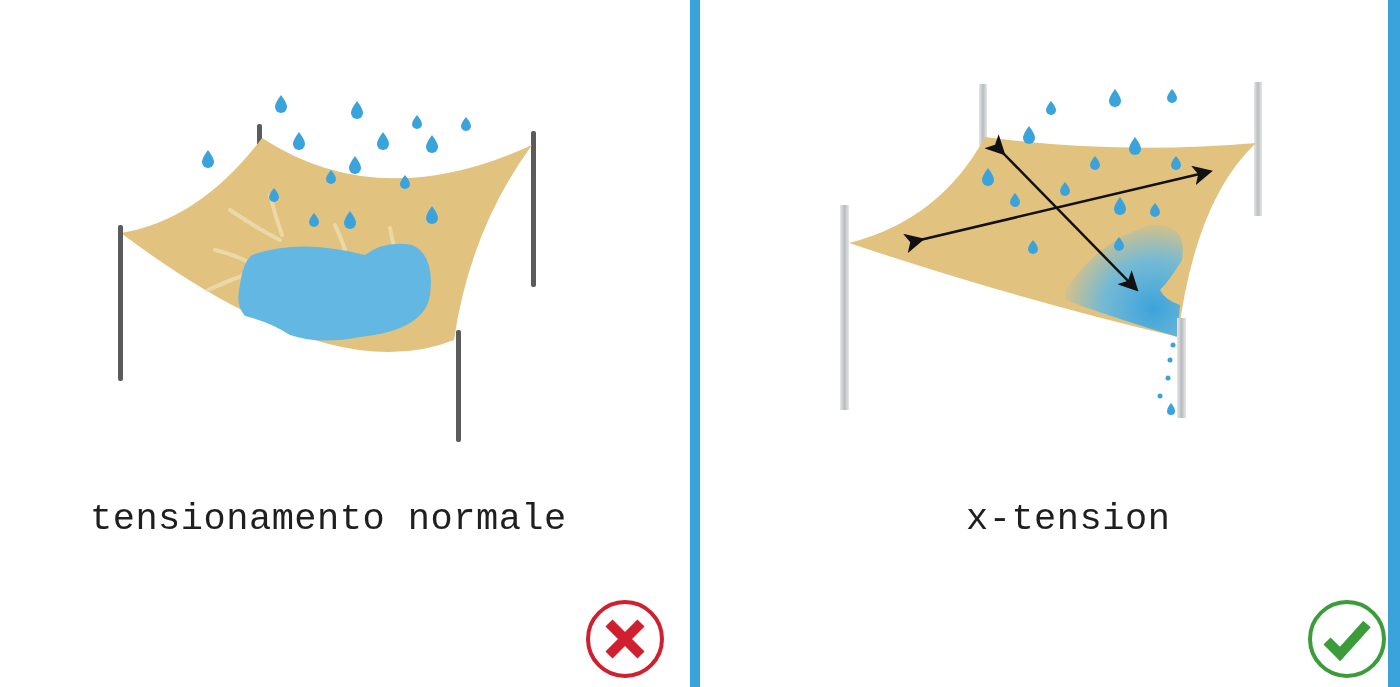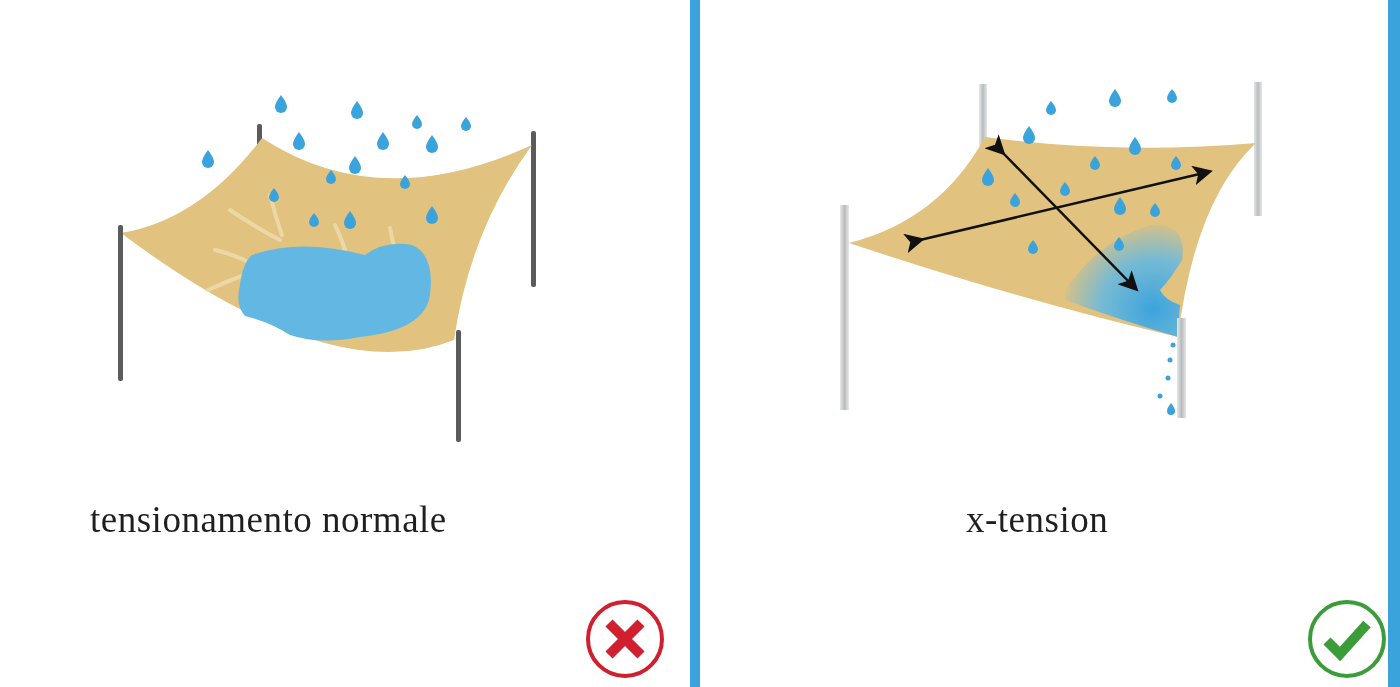--- a/index.html
+++ b/index.html
@@ -4,21 +4,21 @@
   <style>
     html, body { margin: 0; padding: 0; background: #ffffff; }
     body { width: 1400px; height: 687px; position: relative; overflow: hidden; font-family: "DejaVu Sans", sans-serif; }
     .panel { position: absolute; top: 0; height: 687px; }
     .panel-left { left: 0; width: 690px; }
     .panel-right { left: 720px; width: 688px; }
     .divider { position: absolute; top: 0; height: 687px; background: #3ba3dc; }
     .divider-mid { left: 690px; width: 10px; }
     .divider-right { left: 1388px; width: 12px; }
     .illus { position: absolute; left: 0; top: 0; }
-    .caption { position: absolute; top: 498px; font-size: 37px; color: #1f1f1f; letter-spacing: 0.5px; white-space: nowrap; font-family: Liberation Serif, serif; font-weight: 300; }
+    .caption { position: absolute; top: 498px; font-size: 37px; color: #1f1f1f; letter-spacing: 0.5px; white-space: nowrap; font-family: Liberation Mono, monospace; font-weight: 300; }
     .caption-left { left: 90px; }
     .caption-right { left: 246px; }
     .badge { position: absolute; top: 599px; width: 80px; height: 80px; }
     .badge-left { left: 585px; }
     .badge-right { left: 587px; }
   </style>
 </head>
 <body>
 
 <div class="panel panel-left">

